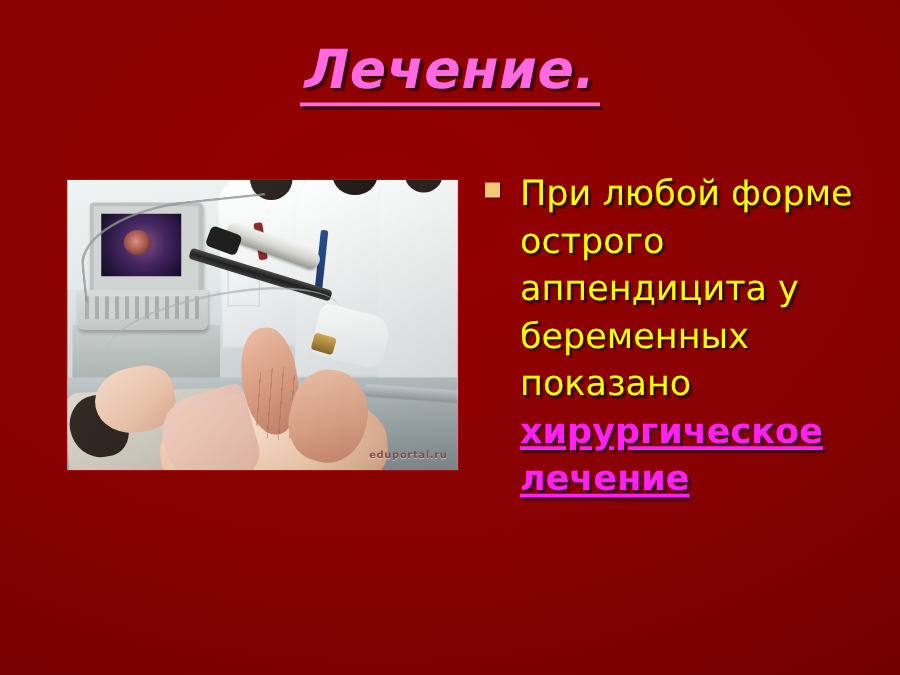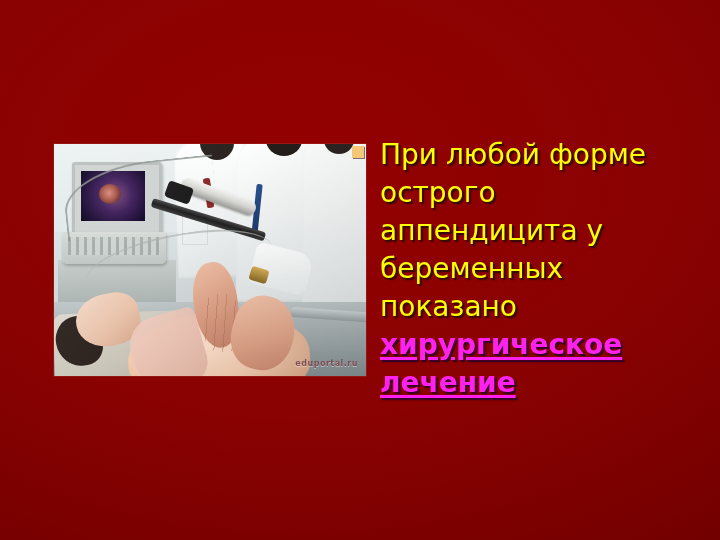--- a/index.html
+++ b/index.html
@@ -285,21 +285,21 @@
     letter-spacing: .5px;
     color: #7b4a52;
     text-shadow: 0 1px 0 rgba(255,255,255,.45);
     opacity: .95;
     white-space: nowrap;
   }
 
   
   #body-block {
     position: absolute;
-    left: 352px;
+    left: 388px;
     top: 136px;
     width: 330px;
   }
   #bullet-row {
     position: relative;
     padding-left: 28px;
   }
   #bullet-marker {
     position: absolute;
     left: 0;
@@ -325,20 +325,23 @@
     text-decoration-thickness: 3px;
     text-underline-offset: 3px;
     text-shadow: 2px 2px 0 #3d0024, 2px 2px 2px rgba(0,0,0,.4);
   }
 </style>
 </head>
 <body>
 
 <div id="slide">
 
+  <div id="title-block">
+    <span id="slide-title">Лечение.</span>
+  </div>
 
   <div id="photo-frame">
     <div class="ph" id="ph-wall"></div>
     <div class="ph" id="ph-wall-panel"></div>
 
     <div class="ph" id="ph-cart"></div>
     <div class="ph" id="ph-monitor"></div>
     <div class="ph" id="ph-screen"></div>
     <div class="ph" id="ph-screen-blob"></div>
     <div class="ph" id="ph-keyboard"></div>

